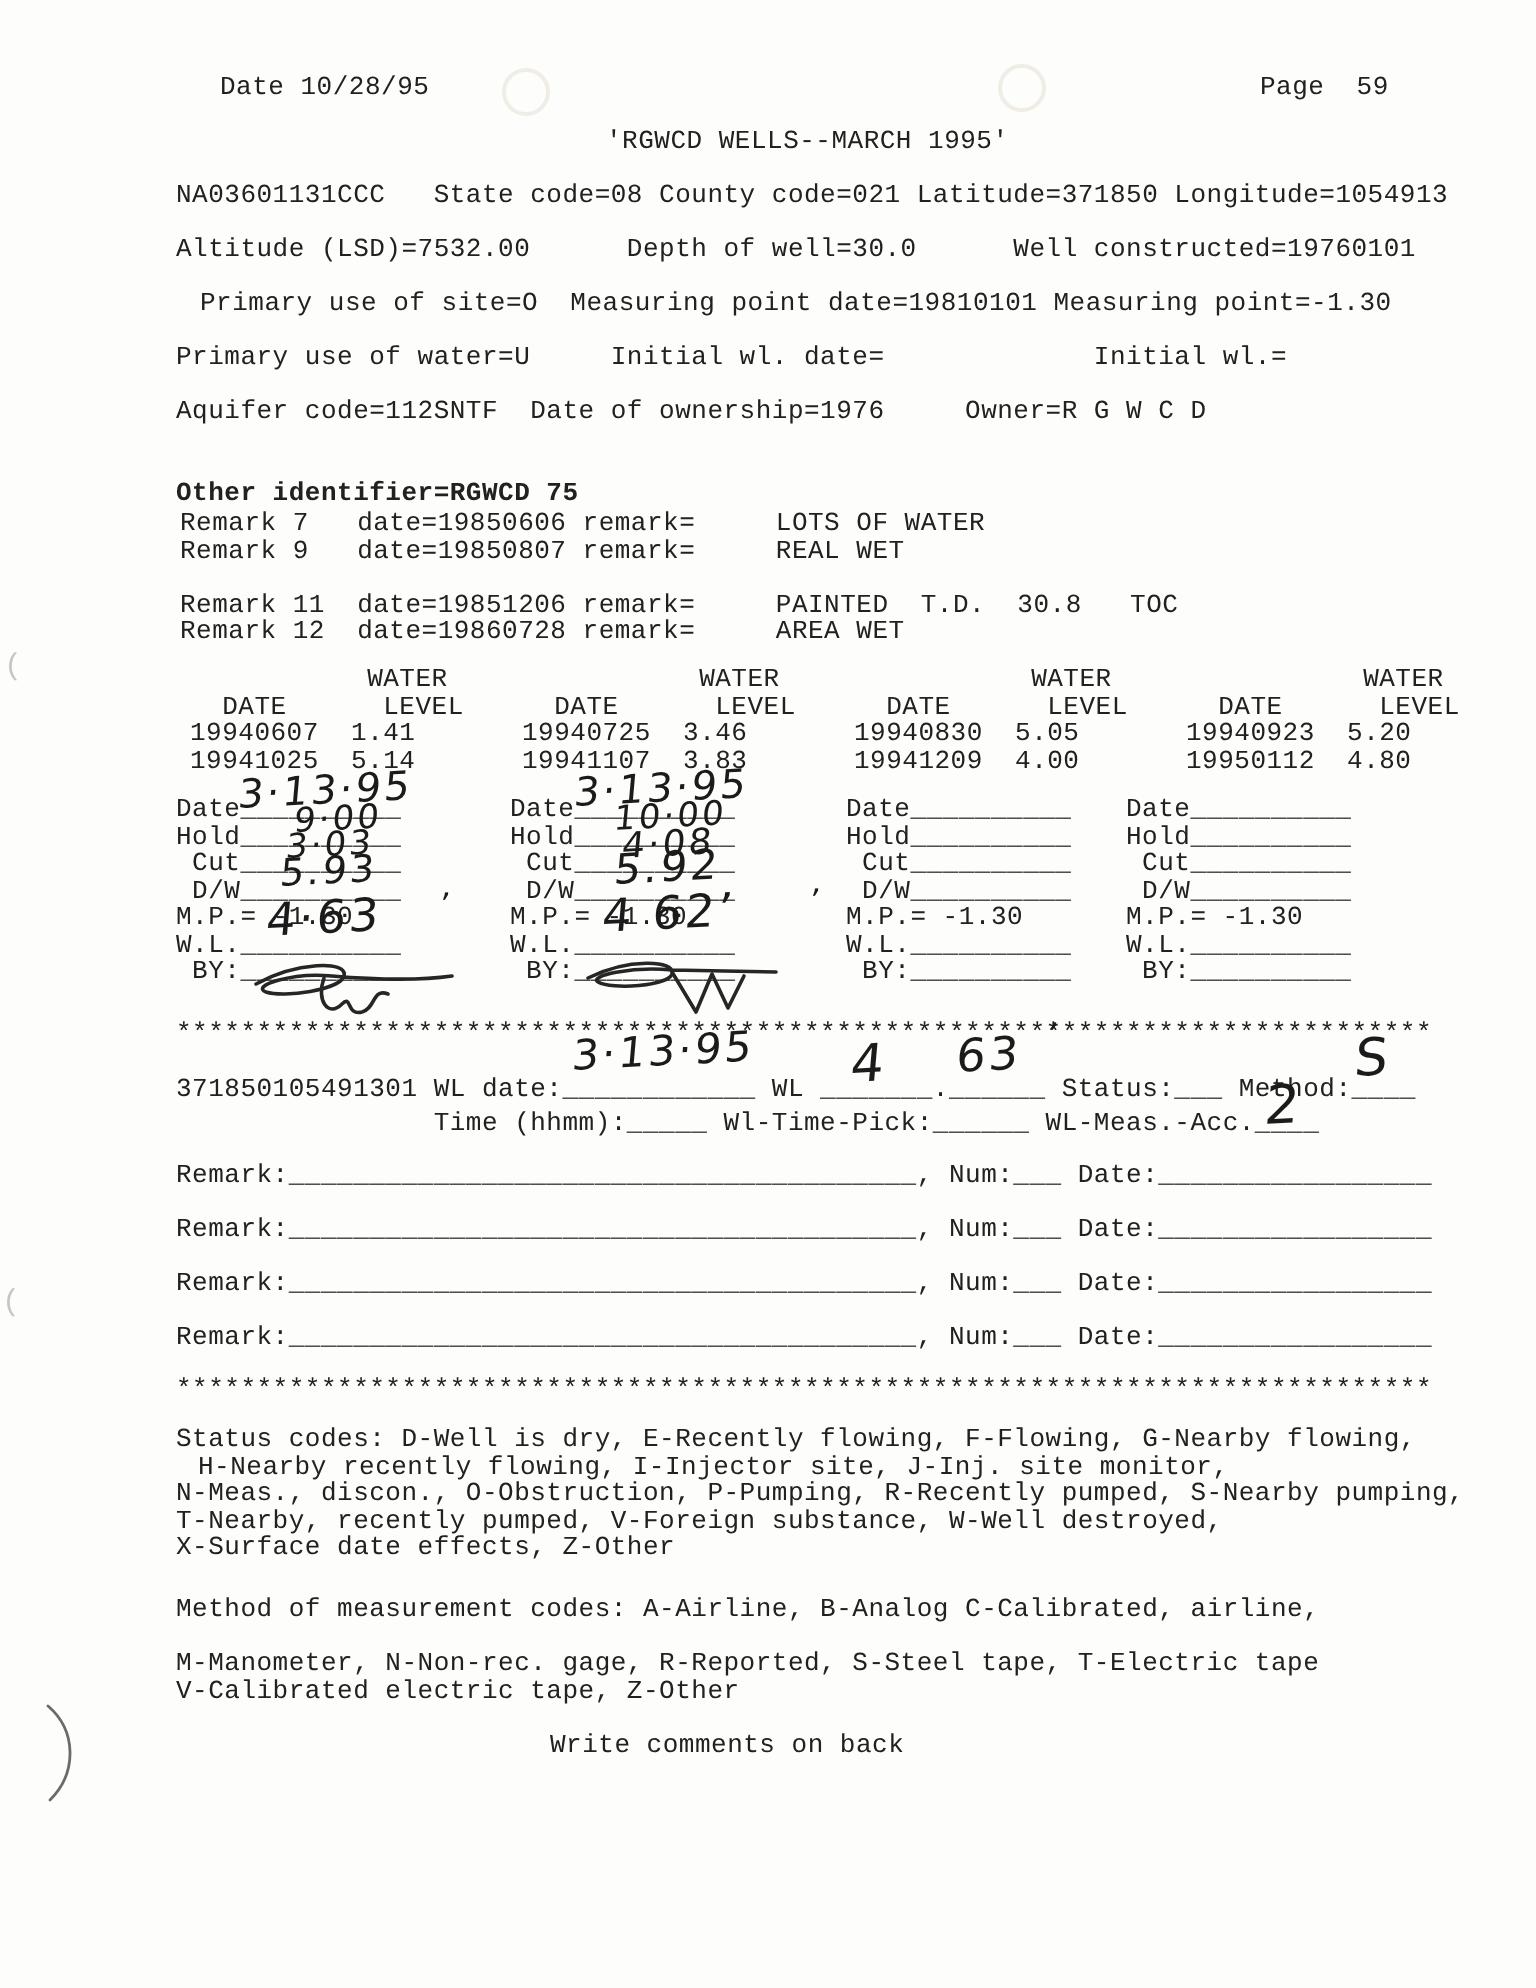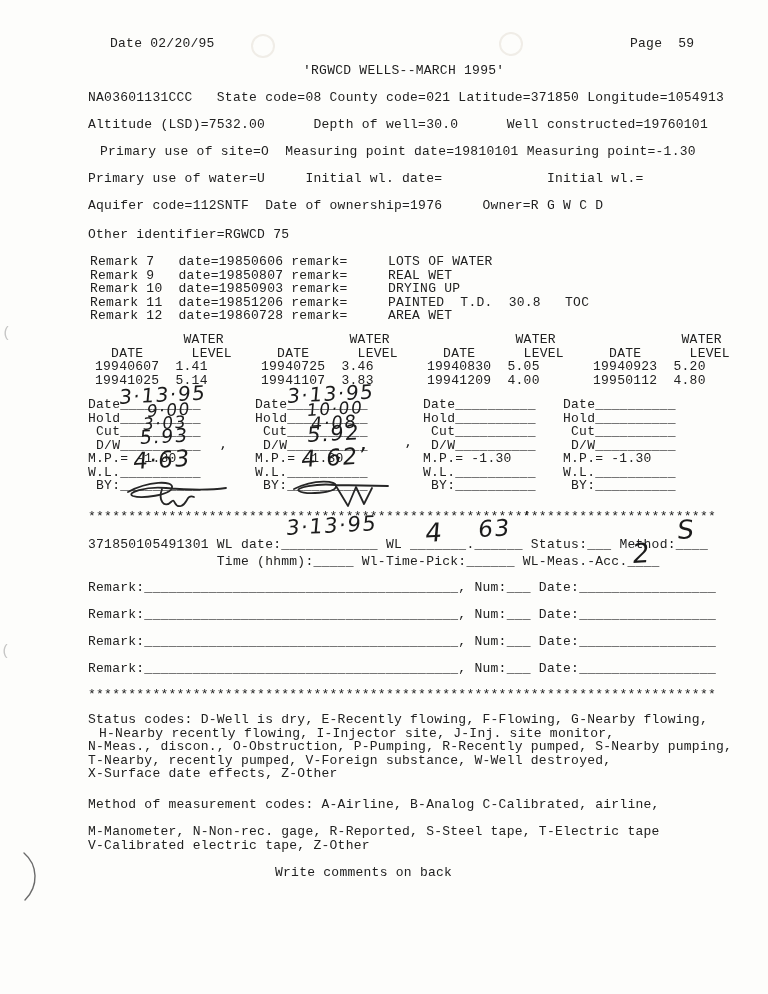--- a/index.html
+++ b/index.html
@@ -30,34 +30,33 @@
   .edge-mark{position:absolute;color:#9a9a9a;font-size:15px;opacity:.55;}
 </style>
 </head>
 <body>
 
 <div class="page">
 
   <div class="punch" style="left:251px;top:34px;"></div>
   <div class="punch" style="left:499px;top:32px;"></div>
 
-  <div class="tline" style="left:110px;top:37px;">Date 02/20/95</div>
+  <div class="tline" style="left:110px;top:37px;">Date 10/28/95</div>
   <div class="tline" style="left:630px;top:37px;">Page  59</div>
   <div class="tline" style="left:303px;top:64px;">'RGWCD WELLS--MARCH 1995'</div>
 
   <div class="tline" style="left:88px;top:91px;">NA03601131CCC   State code=08 County code=021 Latitude=371850 Longitude=1054913</div>
   <div class="tline" style="left:88px;top:118px;">Altitude (LSD)=7532.00      Depth of well=30.0      Well constructed=19760101</div>
   <div class="tline" style="left:100px;top:145px;">Primary use of site=O  Measuring point date=19810101 Measuring point=-1.30</div>
   <div class="tline" style="left:88px;top:172px;">Primary use of water=U     Initial wl. date=             Initial wl.=</div>
   <div class="tline" style="left:88px;top:199px;">Aquifer code=112SNTF  Date of ownership=1976     Owner=R G W C D</div>
-  <div class="tline" style="left:88px;top:228px;">Other identifier=RGWCD 75</div>
+  <div class="tline" style="left:88px;top:240px;font-weight:bold;">Other identifier=RGWCD 75</div>
 
   <div class="tline" style="left:90px;top:255px;">Remark 7   date=19850606 remark=     LOTS OF WATER</div>
   <div class="tline" style="left:90px;top:268.5px;">Remark 9   date=19850807 remark=     REAL WET</div>
-  <div class="tline" style="left:90px;top:282px;">Remark 10  date=19850903 remark=     DRYING UP</div>
   <div class="tline" style="left:90px;top:295.5px;">Remark 11  date=19851206 remark=     PAINTED  T.D.  30.8   TOC</div>
   <div class="tline" style="left:90px;top:309px;">Remark 12  date=19860728 remark=     AREA WET</div>
 
   <div class="tline" style="left:95px;top:333px;">           WATER
   DATE      LEVEL
 19940607  1.41
 19941025  5.14</div>
   <div class="tline" style="left:261px;top:333px;">           WATER
   DATE      LEVEL
 19940725  3.46

